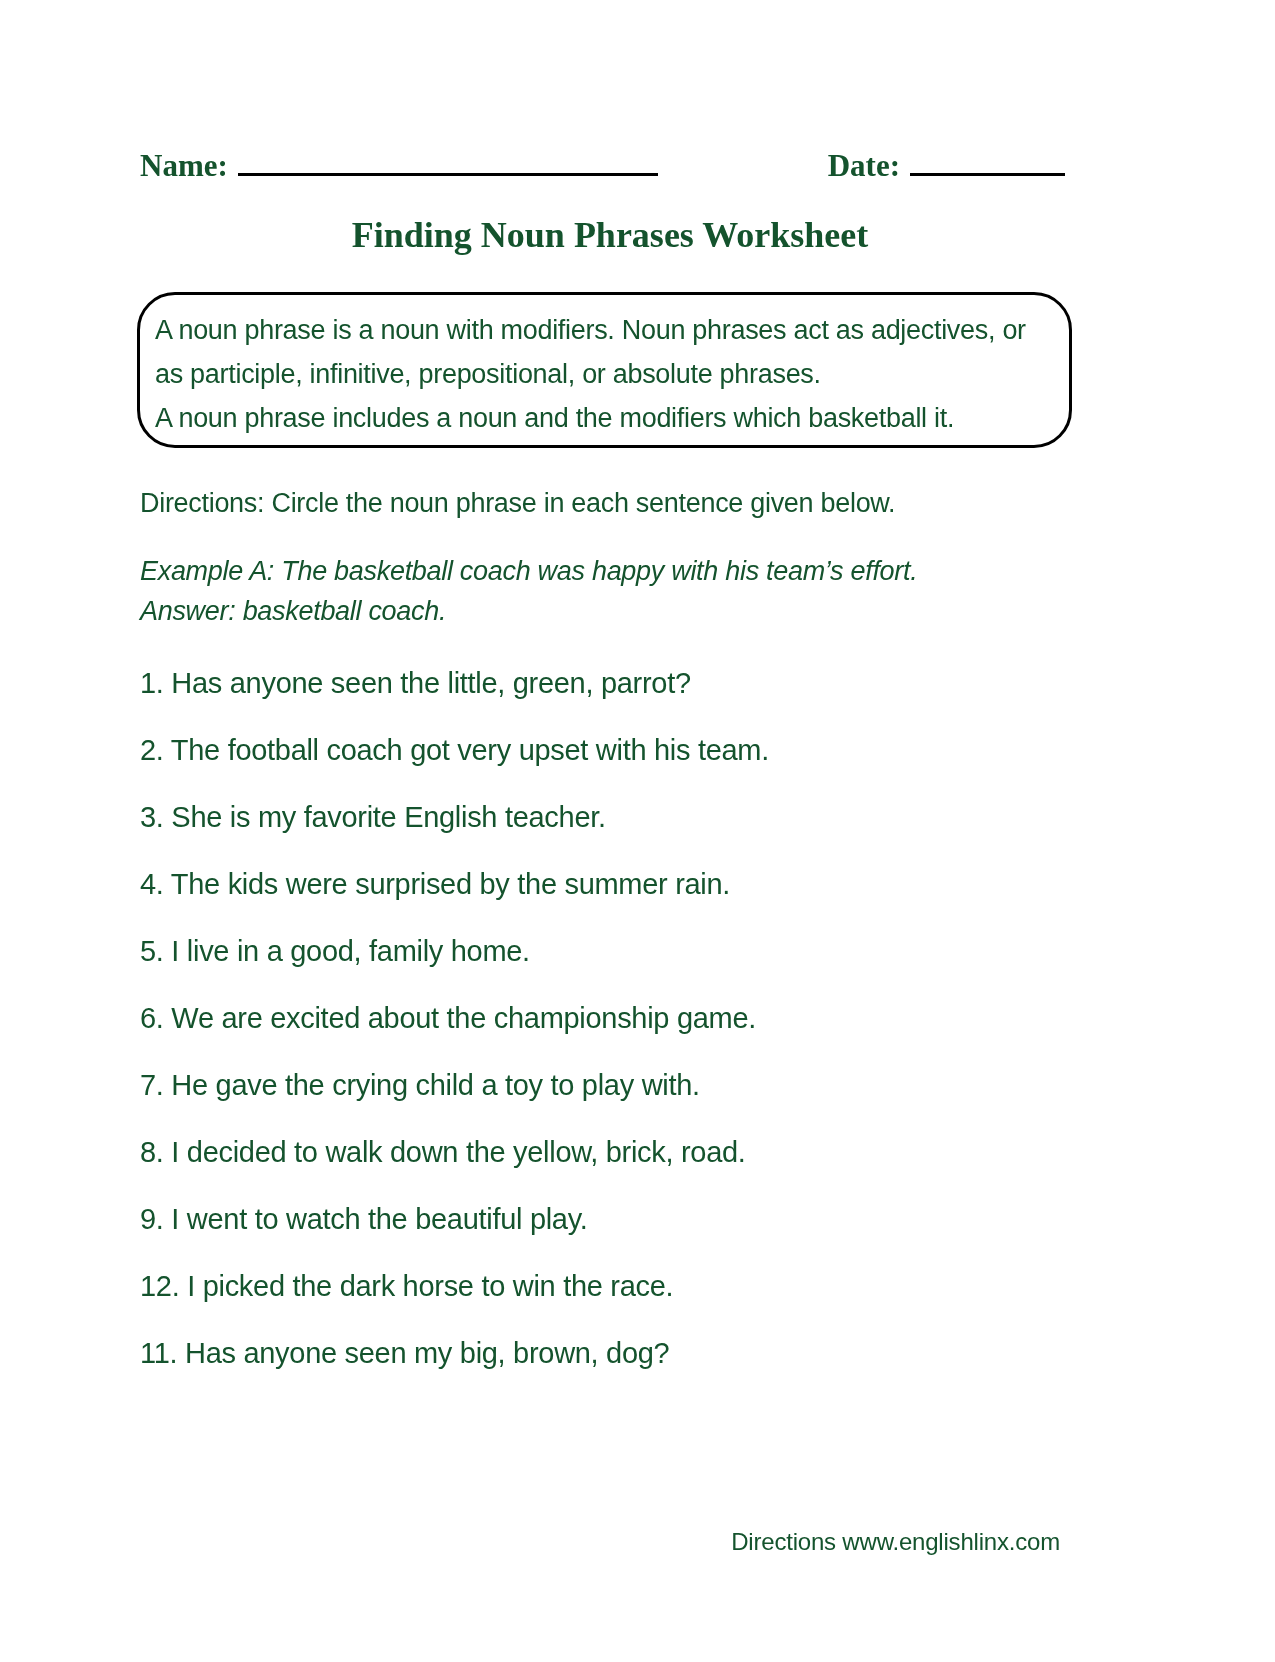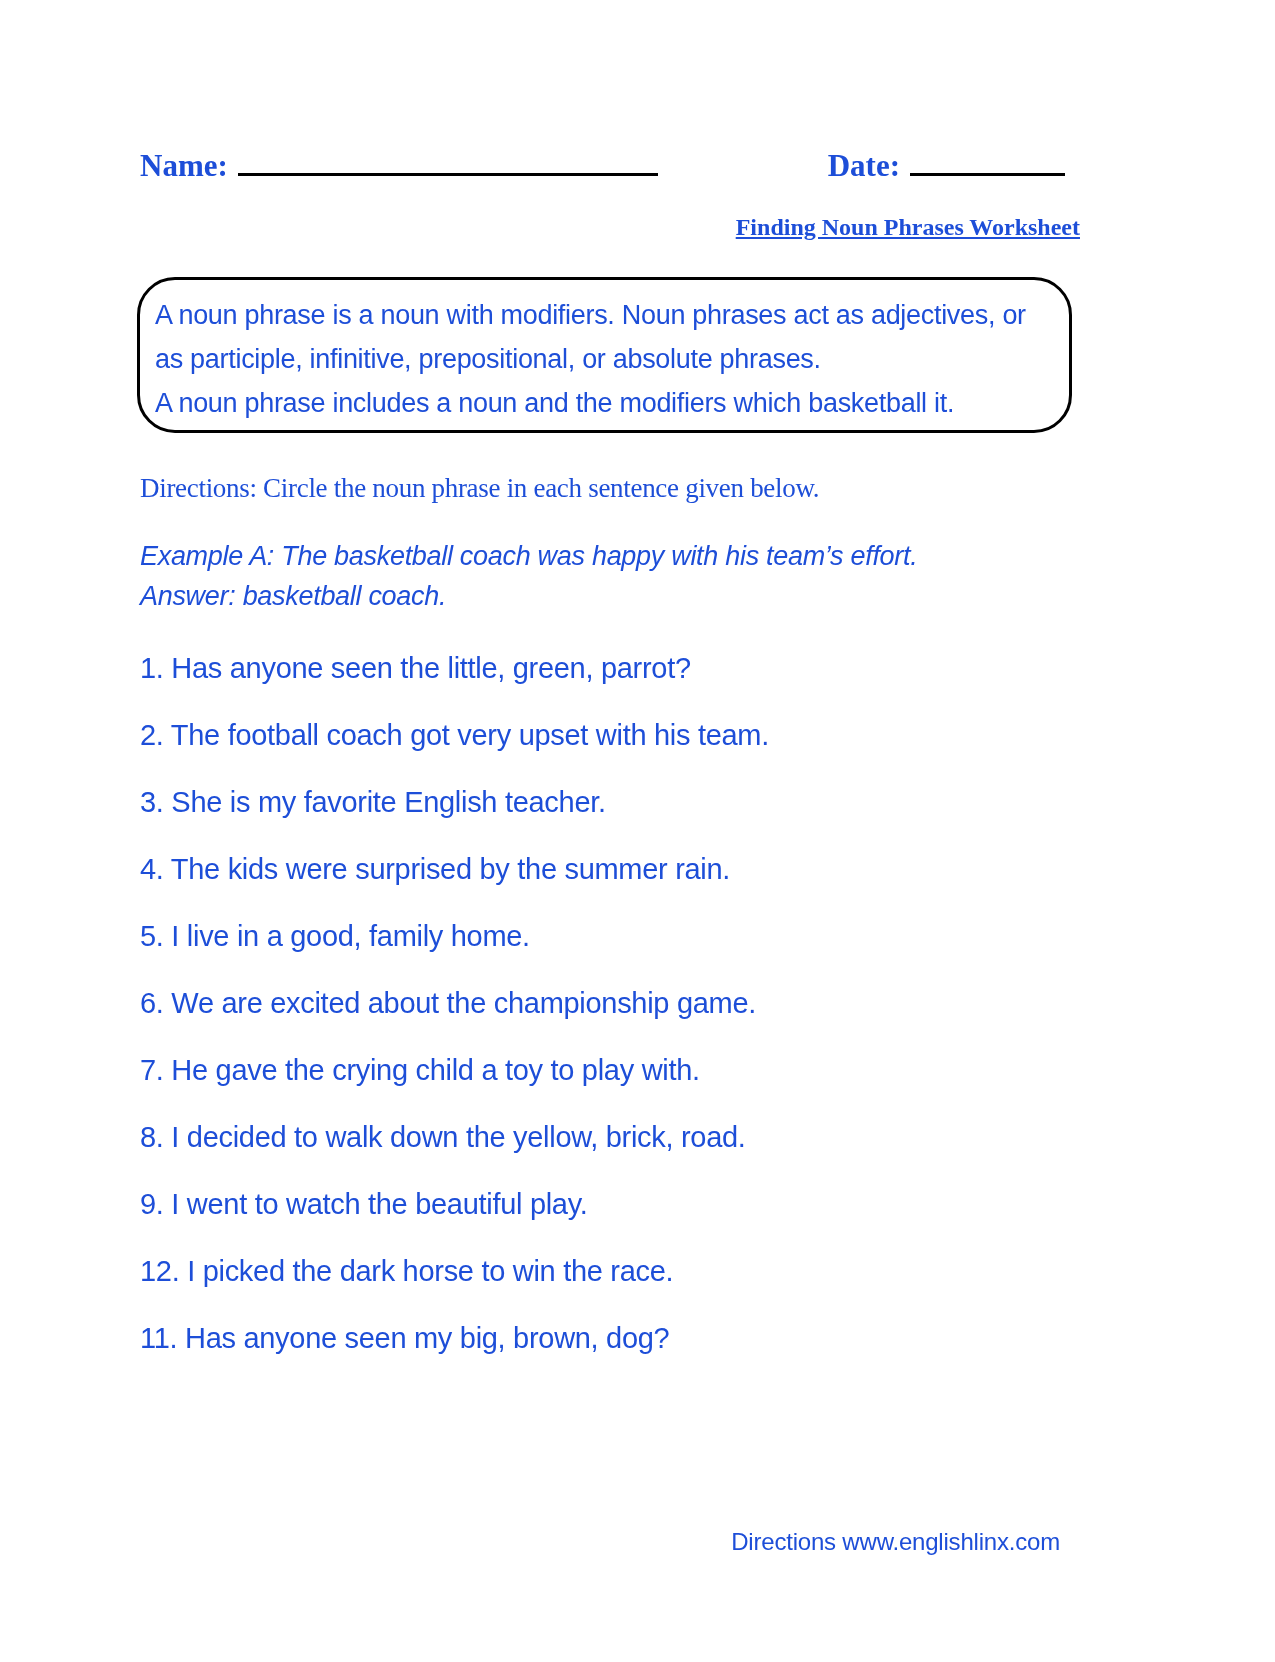--- a/index.html
+++ b/index.html
@@ -5,21 +5,21 @@
   html, body {
     margin: 0;
     padding: 0;
     background: #ffffff;
   }
   .page {
     position: relative;
     width: 1275px;
     height: 1662px;
     background: #ffffff;
-    color: #1d4ed8;
+    color: #14532d;
     font-family: "Liberation Sans", sans-serif;
     overflow: hidden;
   }
   
   .header-row {
     display: flex;
     justify-content: space-between;
     align-items: flex-end;
     padding: 143px 210px 0 140px;
   }
@@ -36,25 +36,24 @@
     vertical-align: baseline;
     margin-left: 10px;
   }
   .name-line { width: 420px; }
   .date-line { width: 155px; }
 
   
   .title {
     margin: 30px 0 0 140px;
     width: 940px;
-    text-align: right;
+    text-align: center;
     font-family: "Liberation Serif", serif;
     font-weight: bold;
-    font-size: 24px;
-    text-decoration: underline;
+    font-size: 36px;
   }
 
   
   .definition-box {
     box-sizing: border-box;
     margin: 36px 0 0 137px;
     width: 935px;
     border: 3px solid #000000;
     border-radius: 38px;
     padding: 13px 16px 5px 15px;
@@ -63,21 +62,20 @@
     letter-spacing: -0.3px;
   }
   .definition-box p { margin: 0; }
 
   
   .directions {
     margin: 40px 0 0 140px;
     width: 950px;
     font-size: 27px;
     letter-spacing: -0.3px;
-    font-family: Liberation Serif, serif;
   }
 
   
   .example {
     margin: 32px 0 0 140px;
     width: 950px;
     font-size: 27px;
     font-style: italic;
     line-height: 40px;
     letter-spacing: -0.3px;

